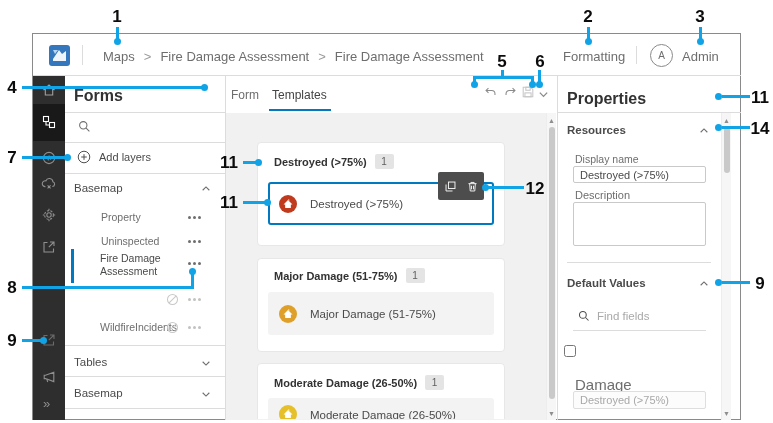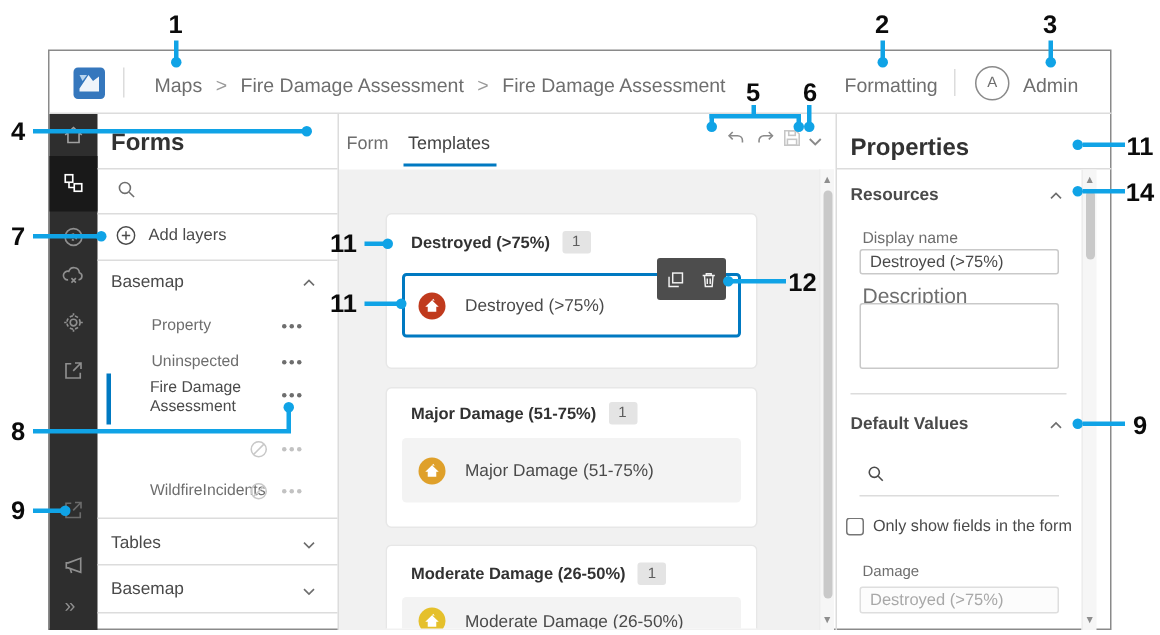--- a/index.html
+++ b/index.html
@@ -315,44 +315,44 @@
 
   <span class="a sec-title" style="left:567px;top:124px;">Resources</span>
   <div class="a" style="left:699px;top:126px;color:#6e6e6e;">
     <svg width="10" height="10" viewBox="0 0 12 12" fill="none" stroke="currentColor" stroke-width="1.3">
         <path d="M2 7.5 L6 3.5 L10 7.5"></path>
       </svg>
   </div>
 
   <span class="a" style="left:575px;top:153px;font-size:10.5px;color:#6e6e6e;">Display name</span>
   <input class="a fld" style="left: 573px; top: 166px; width: 133px; height: 17px;" value="Destroyed (&gt;75%)">
-  <span class="a" style="left:575px;top:189px;font-size:14px;color:#6e6e6e;">Description</span>
+  <span class="a" style="left:575px;top:189px;font-size:11px;color:#6e6e6e;">Description</span>
   <textarea class="a fld" style="left: 573px; top: 202px; width: 133px; height: 44px; resize: none;"></textarea>
 
   <div class="a divider" style="left:567px;top:262px;width:144px;height:1px;"></div>
 
   <span class="a sec-title" style="left:567px;top:277px;">Default Values</span>
   <div class="a" style="left:699px;top:279px;color:#6e6e6e;">
     <svg width="10" height="10" viewBox="0 0 12 12" fill="none" stroke="currentColor" stroke-width="1.3">
         <path d="M2 7.5 L6 3.5 L10 7.5"></path>
       </svg>
   </div>
 
   <div class="a" style="left:578px;top:310px;color:#4a4a4a;">
     <svg width="12" height="12" viewBox="0 0 16 16" fill="none" stroke="currentColor" stroke-width="1.4">
       <circle cx="6.5" cy="6.5" r="4.5"></circle>
         <path d="M10 10 L14 14"></path>
     </svg>
   </div>
+  <input class="a search-inline" style="left: 597px; top: 308px; width: 106px; height: 16px;" placeholder="Find fields">
   <div class="a divider" style="left:573px;top:330px;width:133px;height:1px;"></div>
 
   <input type="checkbox" class="a" style="left: 564px; top: 345px; width: 12px; height: 12px; margin: 0px;">
-  <span class="a" style="left:582px;top:345px;font-size:10.8px;color:#4a4a4a;white-space:nowrap;">Only show fields in the form</span>
-
-  <span class="a" style="left:575px;top:376px;font-size:10px;color:#6e6e6e;">Damage</span>
+
+  <span class="a" style="left:575px;top:376px;font-size:15px;color:#6e6e6e;">Damage</span>
   <input class="a fld fld-disabled" style="left: 573px; top: 391px; width: 133px; height: 18px;" value="Destroyed (&gt;75%)">
 
   <div class="a sb-track" style="left:721px;top:113px;width:10px;height:307px;">
     <div class="sb-arrow" style="position:absolute;left:0;right:0;top:4px;">▲</div>
     <div class="sb-thumb" style="position:absolute;left:2px;width:6px;top:14px;height:46px;"></div>
     <div class="sb-arrow" style="position:absolute;left:0;right:0;bottom:3px;">▼</div>
   </div>
 
   <span class="a cl-num" style="left:107px;top:7px;width:20px;">1</span>
   <div class="a cl" style="left:116px;top:27px;width:3px;height:12px;"></div>

